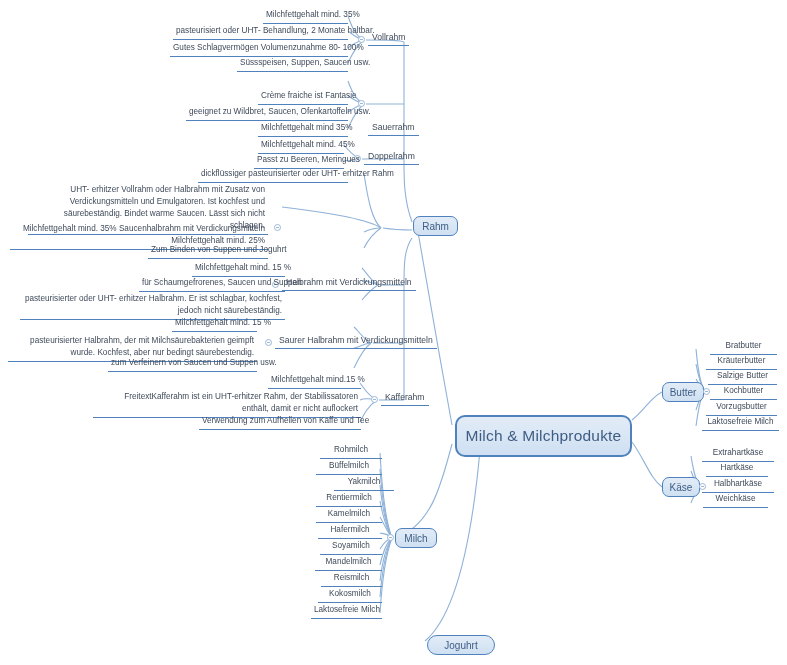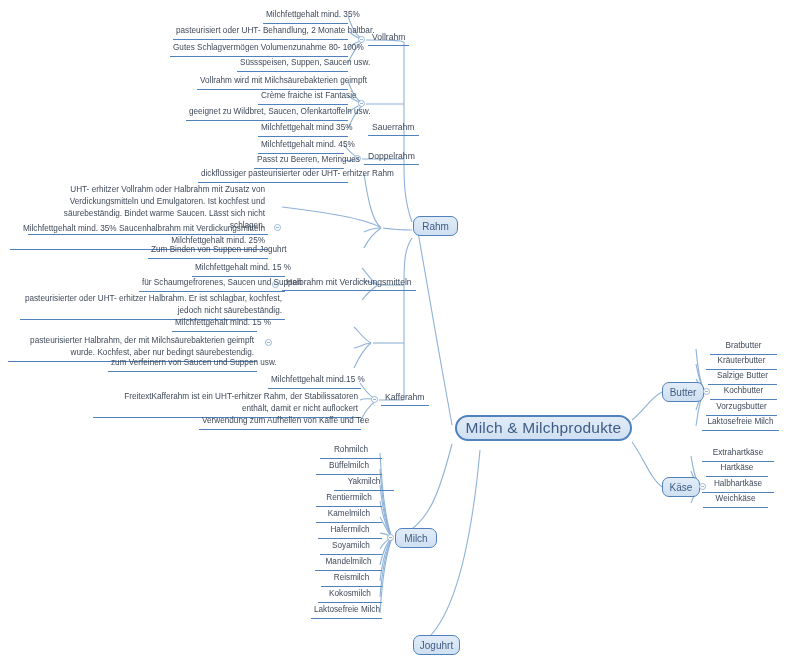--- a/index.html
+++ b/index.html
@@ -177,34 +177,33 @@
       <path d="M392 538 C 385 528, 382 520, 380 517"></path>
       <path d="M392 538 C 385 532, 382 534, 380 533"></path>
       <path d="M392 538 C 385 540, 382 546, 380 549"></path>
       <path d="M392 538 C 385 544, 382 556, 380 565"></path>
       <path d="M392 538 C 385 548, 382 564, 380 581"></path>
       <path d="M392 538 C 385 552, 382 572, 380 597"></path>
       <path d="M392 538 C 385 556, 382 582, 380 613"></path>
     </g>
   </svg>
 
-  <div class="node central" style="left:455px; top:415px; width:177px; height:26px;border-radius:16px;">Milch &amp; Milchprodukte</div>
+  <div class="node central" style="left:455px; top:415px; width:177px; height:42px;">Milch &amp; Milchprodukte</div>
 
   <div class="node" style="left:413px; top:216px; width:45px; height:20px;">Rahm</div>
 
   <div class="dot" style="left:358px; top:36px;"></div>
   <div class="blabel" style="left:368px; top:30px;">Vollrahm</div>
   <div class="topic r" style="left:263px; top:8px; width:85px;">Milchfettgehalt mind. 35%</div>
   <div class="topic r" style="left:173px; top:24px; width:175px;">pasteurisiert oder UHT- Behandlung, 2 Monate haltbar.</div>
   <div class="topic r" style="left:170px; top:41px; width:178px;">Gutes Schlagvermögen Volumenzunahme 80- 100%</div>
   <div class="topic r" style="left:237px; top:56px; width:111px;">Süssspeisen, Suppen, Saucen usw.</div>
 
   <div class="dot" style="left:358px; top:100px;"></div>
   <div class="blabel" style="left:368px; top:112px;margin-top:8px;">Sauerrahm</div>
-  <div class="topic r" style="left:197px; top:74px; width:151px;">Vollrahm wird mit Milchsäurebakterien geimpft</div>
   <div class="topic r" style="left:258px; top:89px; width:90px;">Crème fraiche ist Fantasie</div>
   <div class="topic r" style="left:186px; top:105px; width:162px;">geeignet zu Wildbret, Saucen, Ofenkartoffeln usw.</div>
   <div class="topic r" style="left:258px; top:121px; width:90px;">Milchfettgehalt mind 35%</div>
 
   <div class="dot" style="left:354px; top:155px;"></div>
   <div class="blabel" style="left:364px; top:149px;">Doppelrahm</div>
   <div class="topic r" style="left:258px; top:138px; width:86px;">Milchfettgehalt mind. 45%</div>
   <div class="topic r" style="left:254px; top:153px; width:90px;">Passt zu Beeren, Meringues</div>
 
   <div class="dot" style="left:274px; top:224px;"></div>
@@ -213,20 +212,21 @@
   <div class="topic l wrap" style="left:10px; top:222px; width:258px;">Milchfettgehalt mind. 35% Saucenhalbrahm mit Verdickungsmitteln Milchfettgehalt mind. 25%</div>
   <div class="topic r" style="left:148px; top:243px; width:120px;">Zum Binden von Suppen und Joguhrt</div>
 
   <div class="dot" style="left:272px; top:281px;"></div>
   <div class="blabel" style="left:282px; top:275px;">Halbrahm mit Verdickungsmitteln</div>
   <div class="topic r" style="left:192px; top:261px; width:93px;">Milchfettgehalt mind. 15 %</div>
   <div class="topic r" style="left:139px; top:276px; width:146px;">für Schaumgefrorenes, Saucen und Suppen</div>
   <div class="topic l wrap" style="left:20px; top:292px; width:265px;">pasteurisierter oder UHT- erhitzer Halbrahm. Er ist schlagbar, kochfest, jedoch nicht säurebeständig.</div>
 
   <div class="dot" style="left:265px; top:339px;"></div>
+  <div class="blabel" style="left:275px; top:333px;">Saurer Halbrahm mit Verdickungsmitteln</div>
   <div class="topic r" style="left:172px; top:316px; width:85px;">Milchfettgehalt mind. 15 %</div>
   <div class="topic l wrap" style="left:8px; top:334px; width:249px;">pasteurisierter Halbrahm, der mit Milchsäurebakterien geimpft wurde. Kochfest, aber nur bedingt säurebestendig.</div>
   <div class="topic r" style="left:108px; top:356px; width:149px;">zum Verfeinern von Saucen und Suppen usw.</div>
 
   <div class="dot" style="left:371px; top:396px;"></div>
   <div class="blabel" style="left:381px; top:390px;">Kafferahm</div>
   <div class="topic r" style="left:268px; top:373px; width:93px;">Milchfettgehalt mind.15 %</div>
   <div class="topic l wrap" style="left:93px; top:390px; width:268px;">FreitextKafferahm ist ein UHT-erhitzer Rahm, der Stabilissatoren enthält, damit er nicht auflockert</div>
   <div class="topic r" style="left:199px; top:414px; width:162px;">Verwendung zum Aufhellen von Kaffe und Tee</div>
 
@@ -253,15 +253,15 @@
   <div class="topic c" style="left:334px; top:475px; width:60px;">Yakmilch</div>
   <div class="topic c" style="left:316px; top:491px; width:66px;">Rentiermilch</div>
   <div class="topic c" style="left:316px; top:507px; width:66px;">Kamelmilch</div>
   <div class="topic c" style="left:318px; top:523px; width:64px;">Hafermilch</div>
   <div class="topic c" style="left:320px; top:539px; width:62px;">Soyamilch</div>
   <div class="topic c" style="left:315px; top:555px; width:67px;">Mandelmilch</div>
   <div class="topic c" style="left:321px; top:571px; width:61px;">Reismilch</div>
   <div class="topic c" style="left:318px; top:587px; width:64px;">Kokosmilch</div>
   <div class="topic c" style="left:311px; top:603px; width:71px;">Laktosefreie Milch</div>
 
-  <div class="node" style="left:413px; top:635px; width:47px; height:20px;">Joguhrt</div>
+  <div class="node" style="left:427px; top:635px; width:68px; height:20px;border-radius:10px;">Joguhrt</div>
 
 </div>
 
 </body></html>

